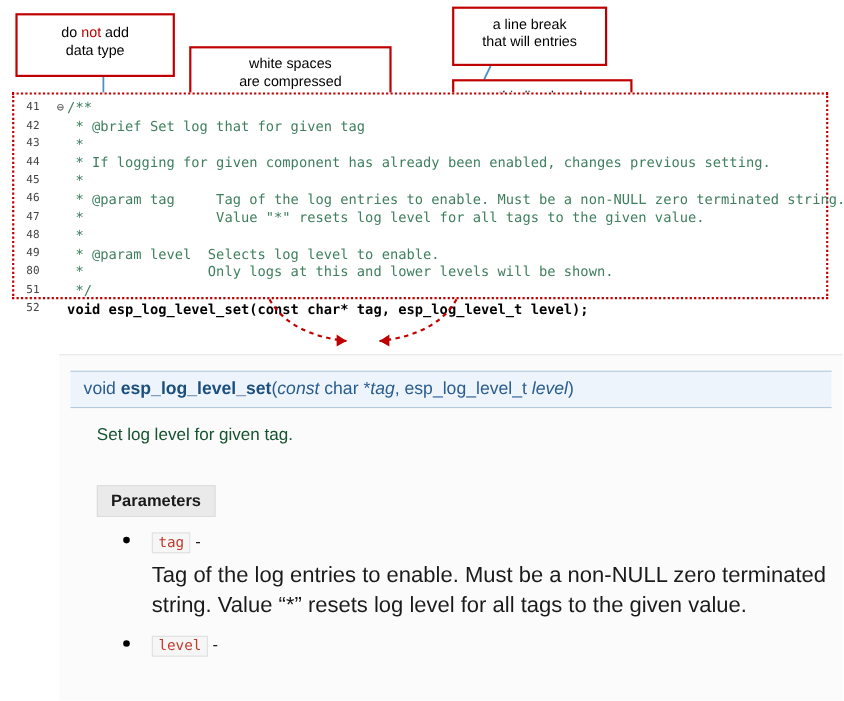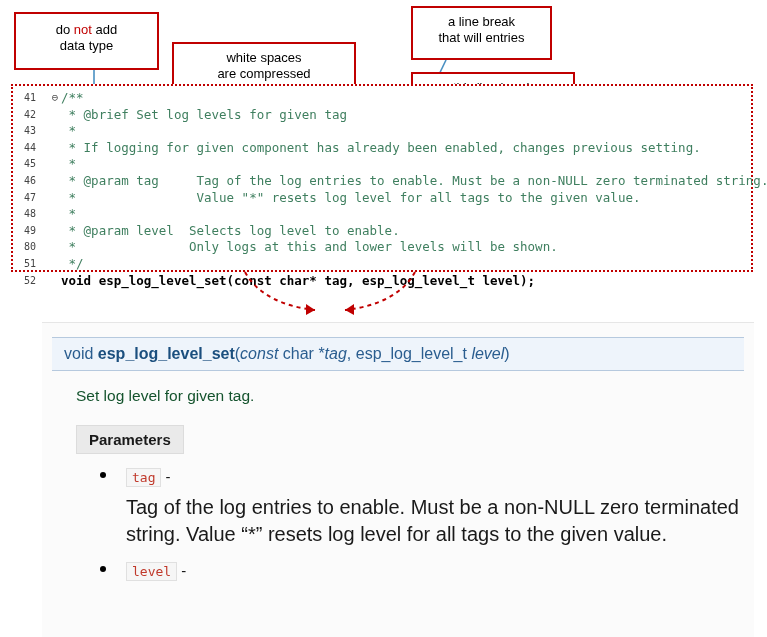--- a/index.html
+++ b/index.html
@@ -118,21 +118,21 @@
     position: absolute;
     left: 240px;
     top: 270px;
     width: 250px;
     height: 60px;
   }
 
   
   #doc-panel {
     position: absolute;
-    left: 42px;
+    left: 54px;
     top: 322px;
     width: 712px;
     height: 315px;
     background: #fbfbfb;
     border-top: 1px solid #e6e6e6;
     box-sizing: border-box;
     font-family: "Liberation Sans", sans-serif;
   }
   #doc-signature {
     margin: 14px 10px 0 10px;
@@ -150,21 +150,21 @@
   #doc-signature .sig-kw { font-style: italic; color: #2a5d8f; }
   #doc-signature .sig-param { font-style: italic; color: #2a5d8f; }
 
   .doc-para {
     margin: 16px 0 0 34px;
     font-size: 15.5px;
     color: #14532d;
     max-width: 640px;
   }
   #params-header {
-    margin: 20px 0 0 34px;
+    margin: 36px 0 0 34px;
     display: inline-block;
     background: #eaeaea;
     border: 1px solid #dcdcdc;
     padding: 5px 12px;
     font-size: 15px;
     color: #1a1a1a;
     font-weight: bold;
   }
   .param-item {
     margin: 14px 0 0 58px;
@@ -242,21 +242,21 @@
 
 <div id="code-block">
   <div class="code-line">
     <span class="ln">41</span>
     <span class="fold">⊖</span>
     <span class="code-text">/**</span>
   </div>
   <div class="code-line">
     <span class="ln">42</span>
     <span class="fold"></span>
-    <span class="code-text"> * @brief Set log levels for given tag</span>
+    <span class="code-text"> * @brief Set log that for given tag</span>
   </div>
   <div class="code-line">
     <span class="ln">43</span>
     <span class="fold"></span>
     <span class="code-text"> *</span>
   </div>
   <div class="code-line">
     <span class="ln">44</span>
     <span class="fold"></span>
     <span class="code-text"> * If logging for given component has already been enabled, changes previous setting.</span>

